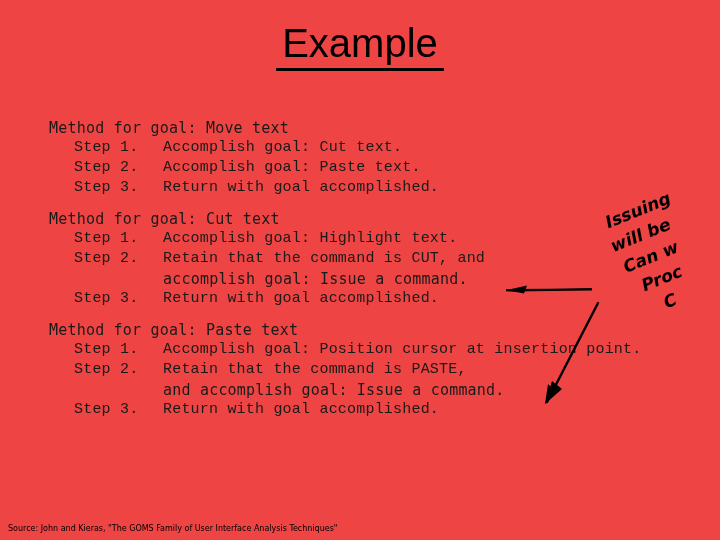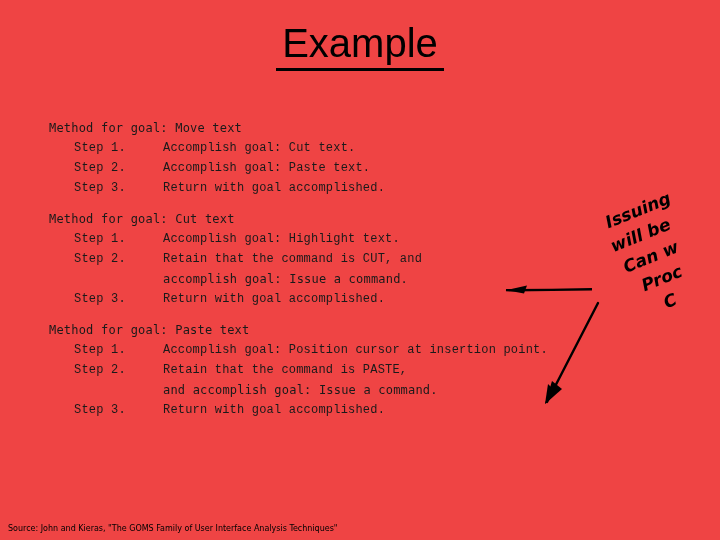--- a/index.html
+++ b/index.html
@@ -38,21 +38,21 @@
     padding: 0 6px 2px 6px;
   }
 
   
   #goms {
     position: absolute;
     left: 49px;
     top: 118px;
     width: 640px;
     font-family: "DejaVu Sans Mono", "Liberation Mono", monospace;
-    font-size: 12px;
+    font-size: 15px;
     line-height: 20px;
     color: #1a1a1a;
     white-space: pre;
     letter-spacing: 0.2px;
   }
   #goms .block {
     margin-bottom: 11px;
   }
   #goms .block:last-child { margin-bottom: 0; }
   #goms .line {

